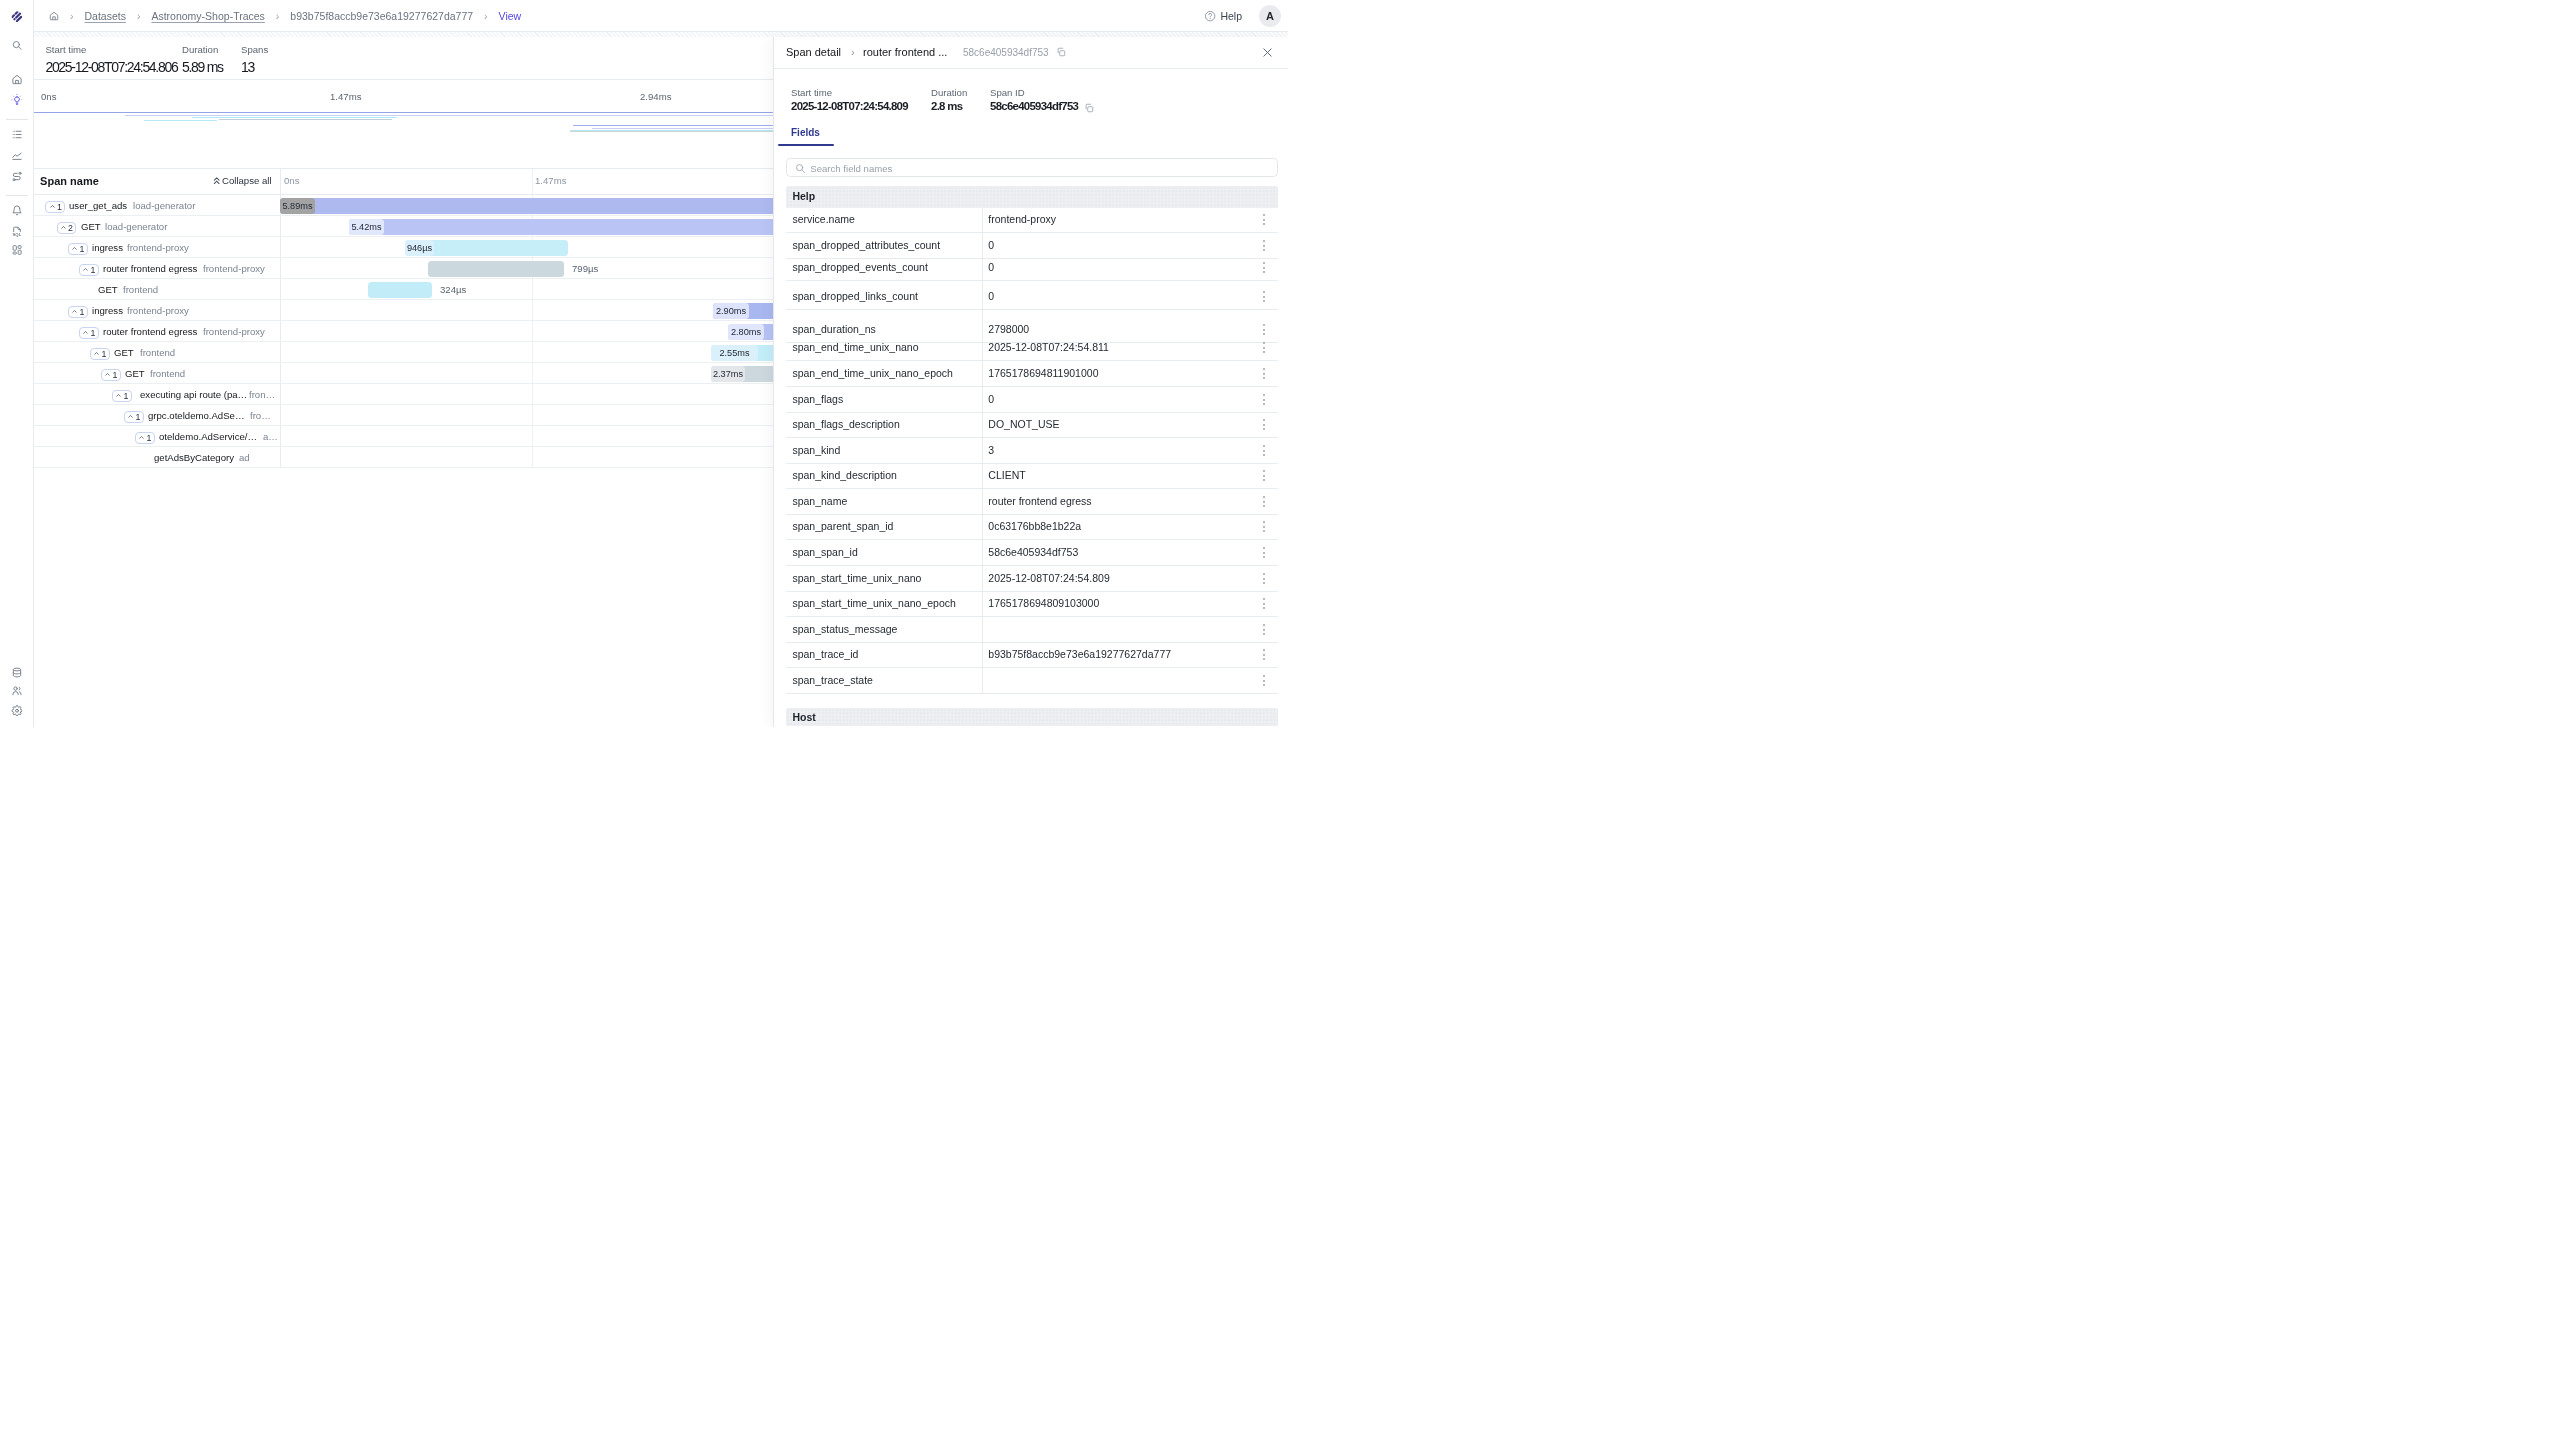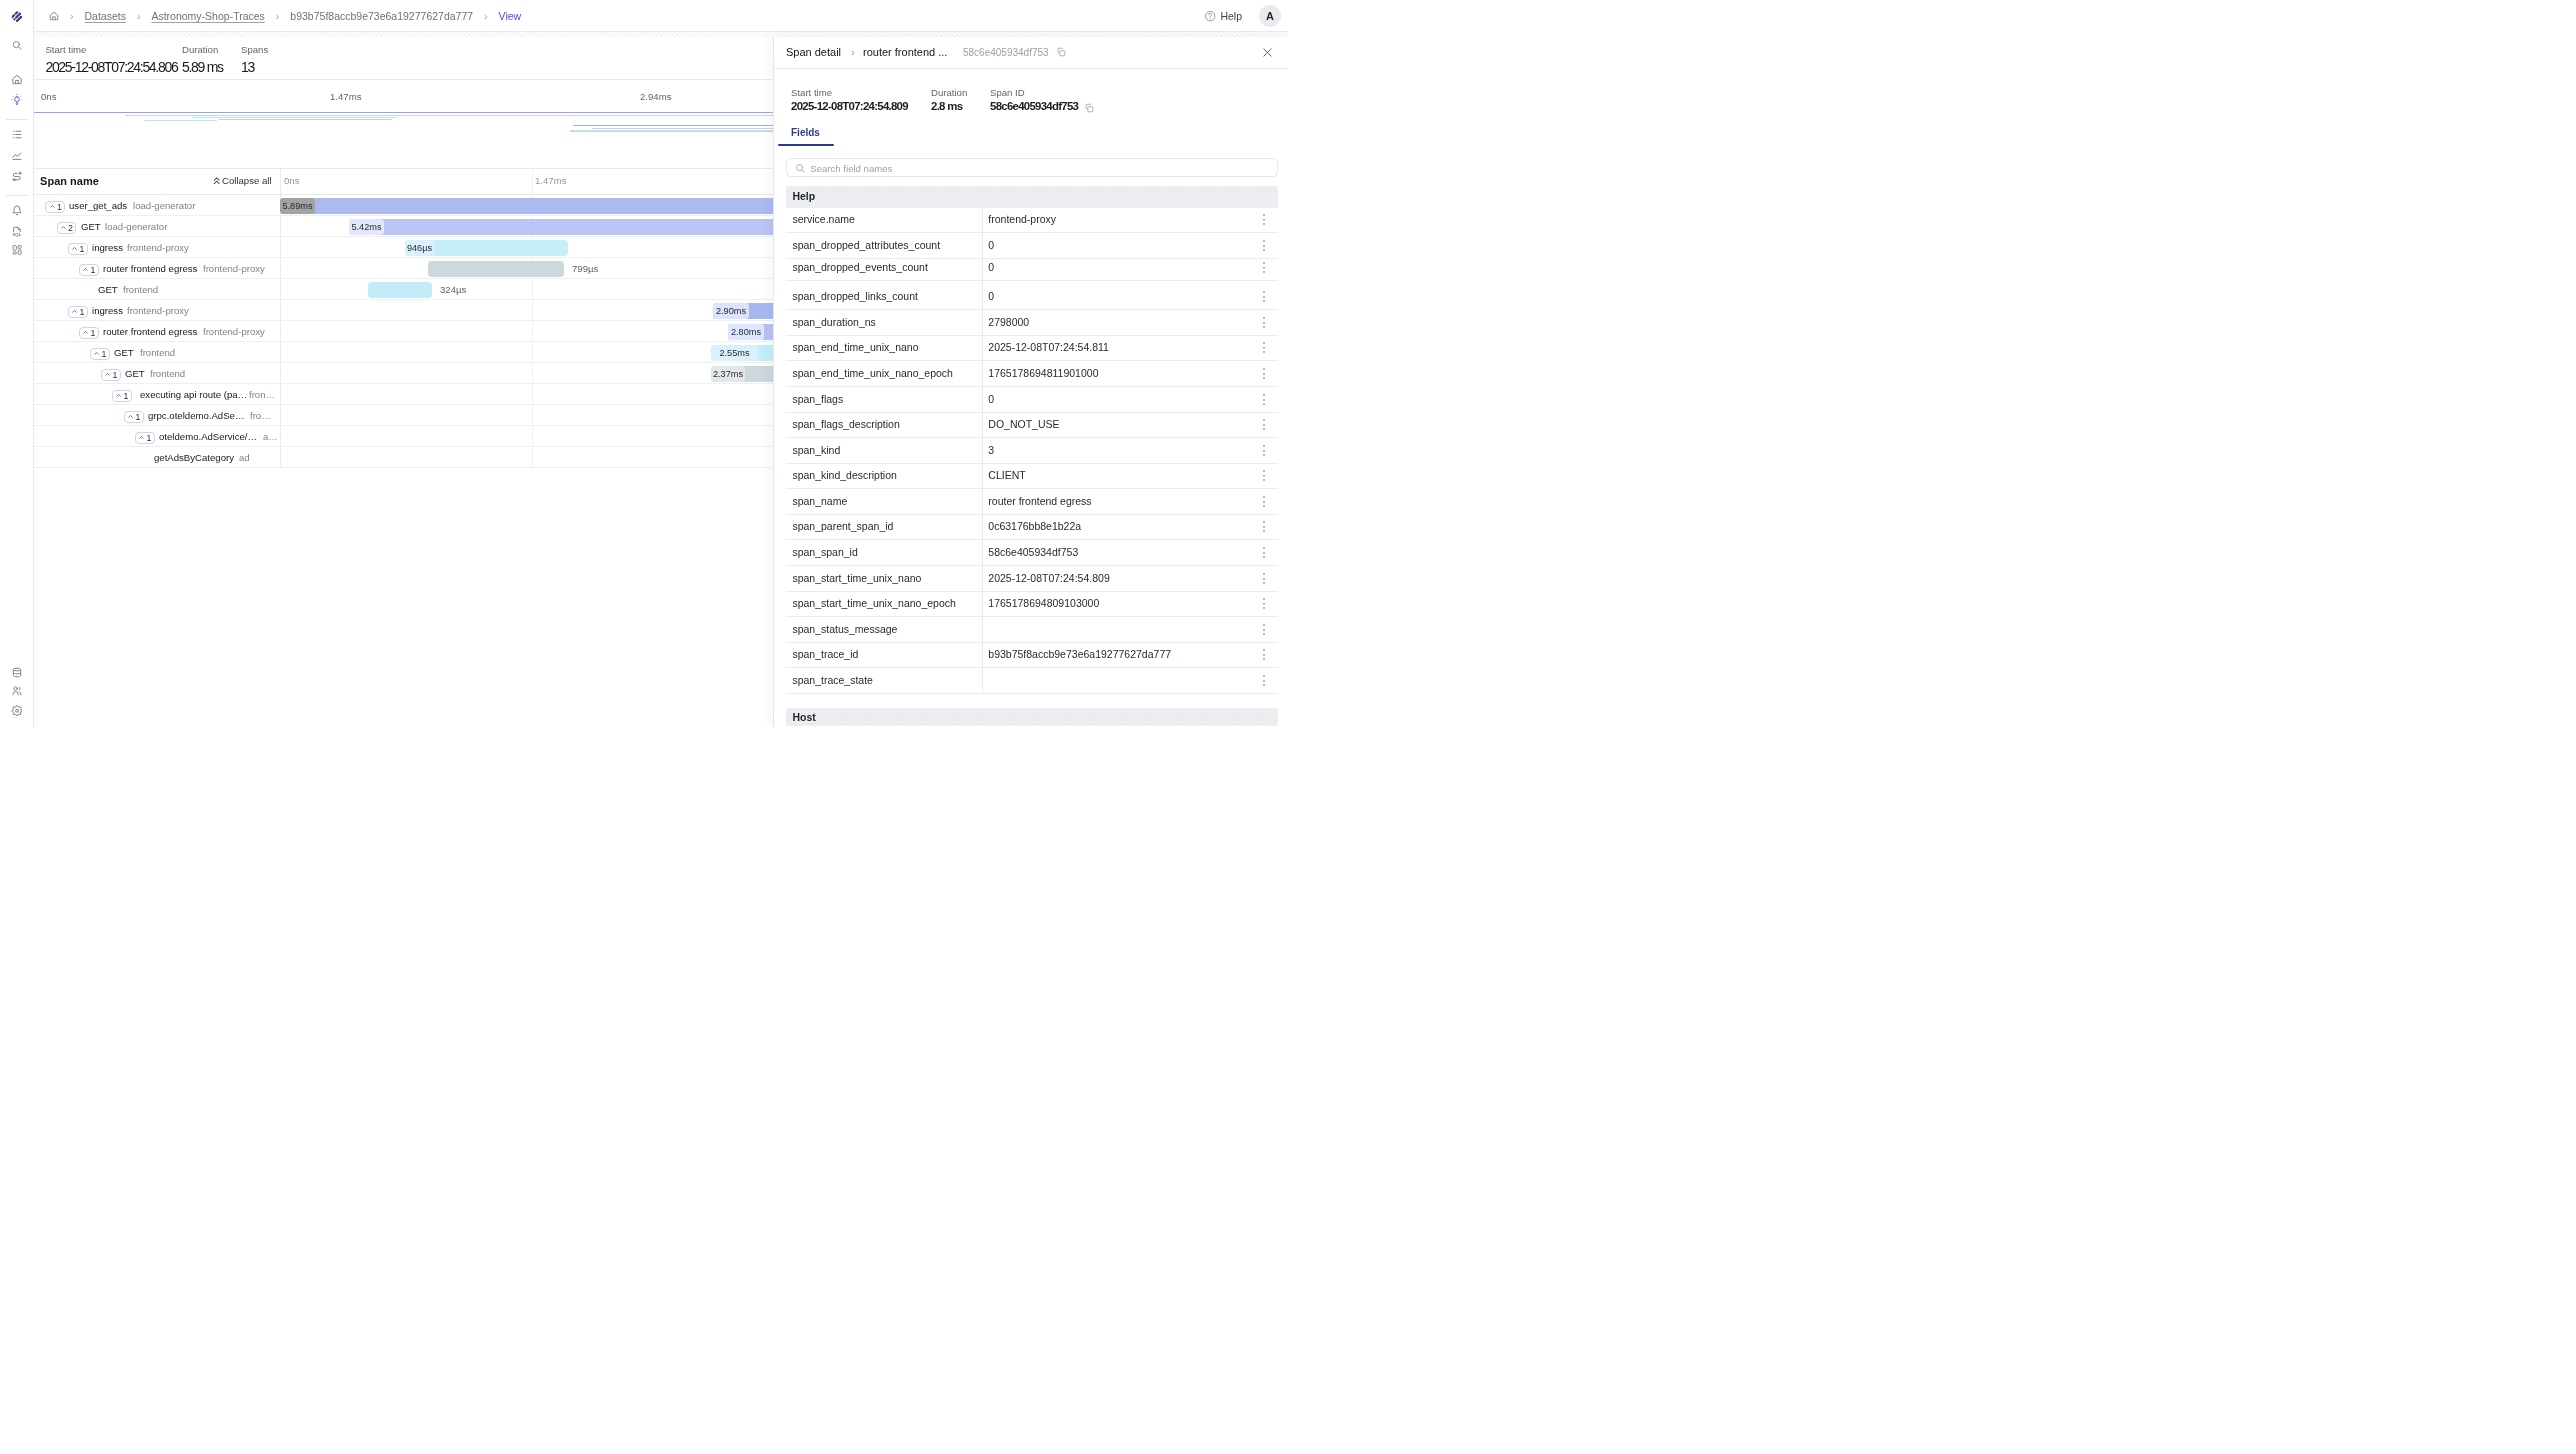--- a/index.html
+++ b/index.html
@@ -399,21 +399,21 @@
     </div>
         <div class="frow" style="top:247px;">
       <span class="fkey">span_dropped_links_count</span>
       <span class="fval">0</span>
       <div class="kebab">
             <i></i>
             <i></i>
             <i></i>
           </div>
     </div>
-        <div class="frow" style="top:273px;">
+        <div class="frow" style="top:280px;">
       <span class="fkey">span_duration_ns</span>
       <span class="fval">2798000</span>
       <div class="kebab">
             <i></i>
             <i></i>
             <i></i>
           </div>
     </div>
         <div class="frow" style="top:298px;">
       <span class="fkey">span_end_time_unix_nano</span>

